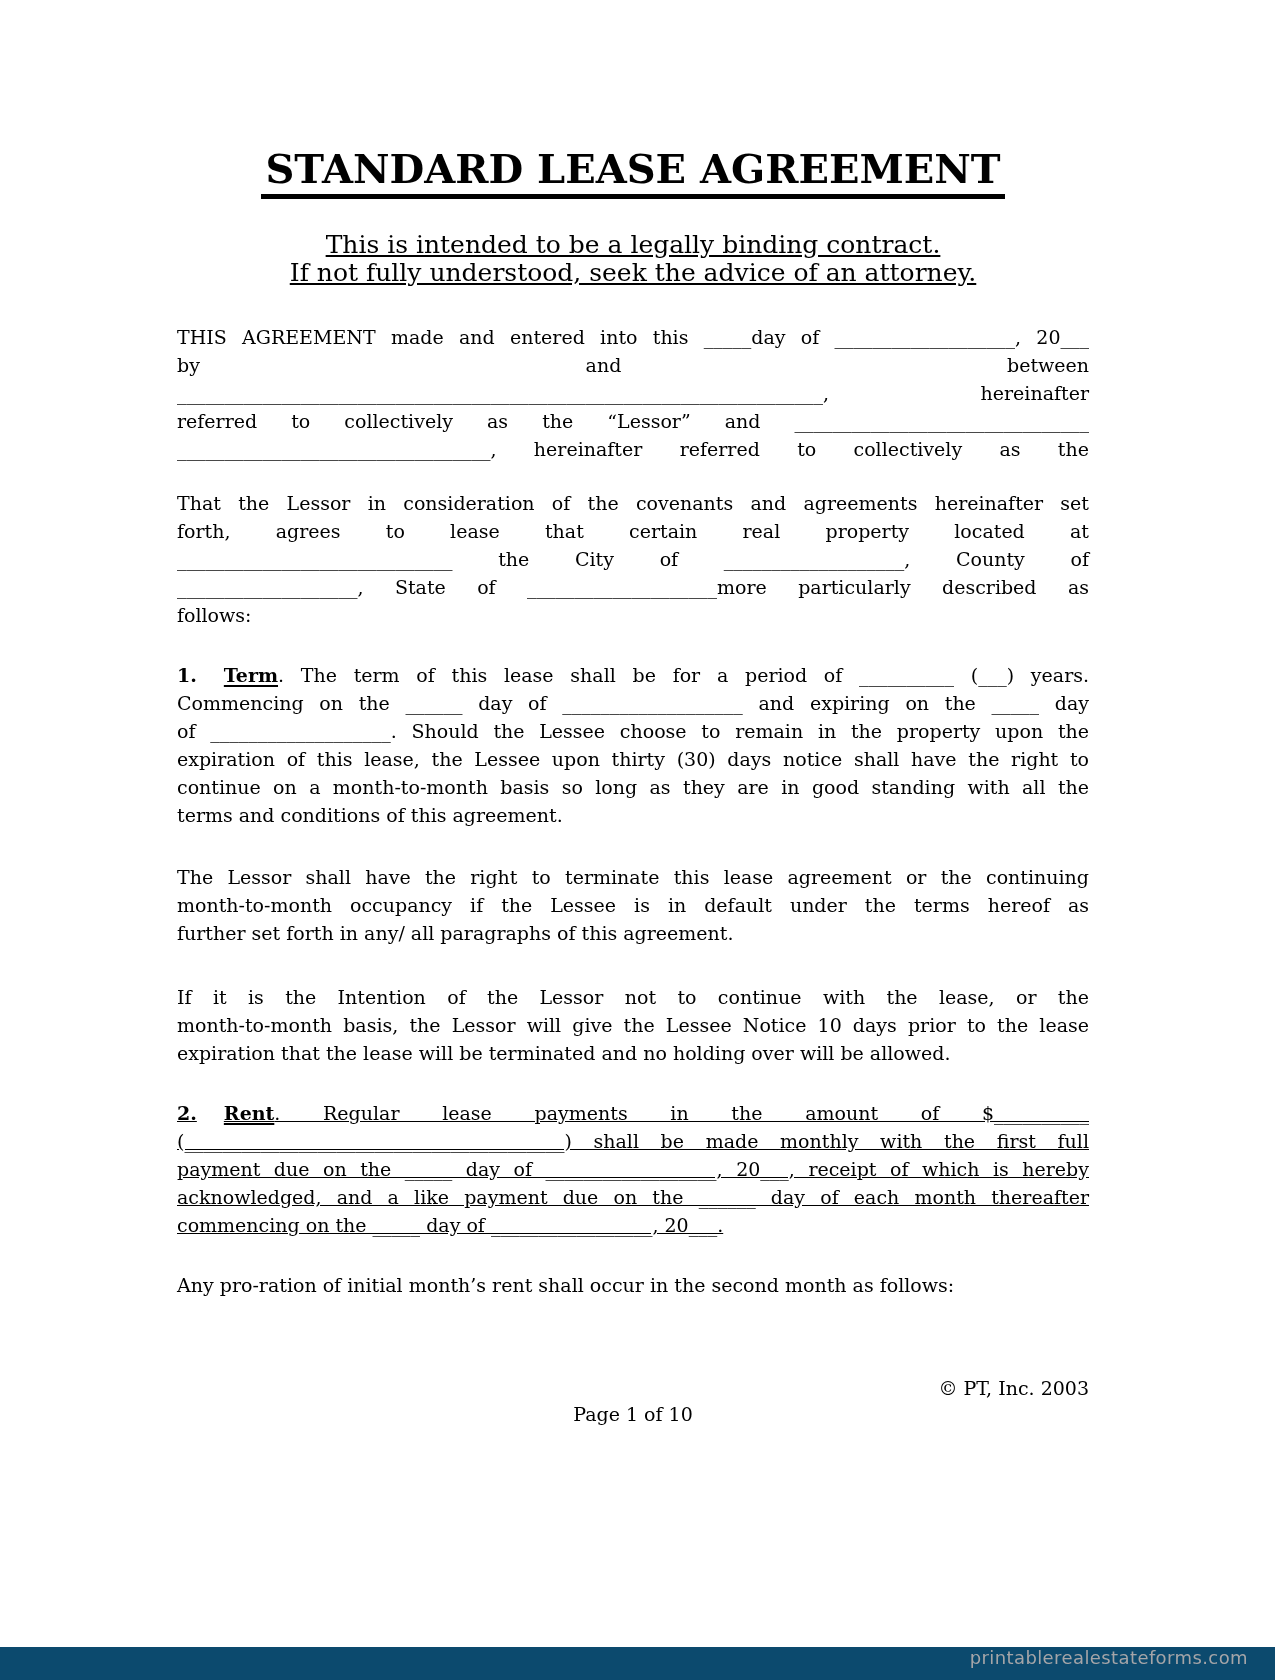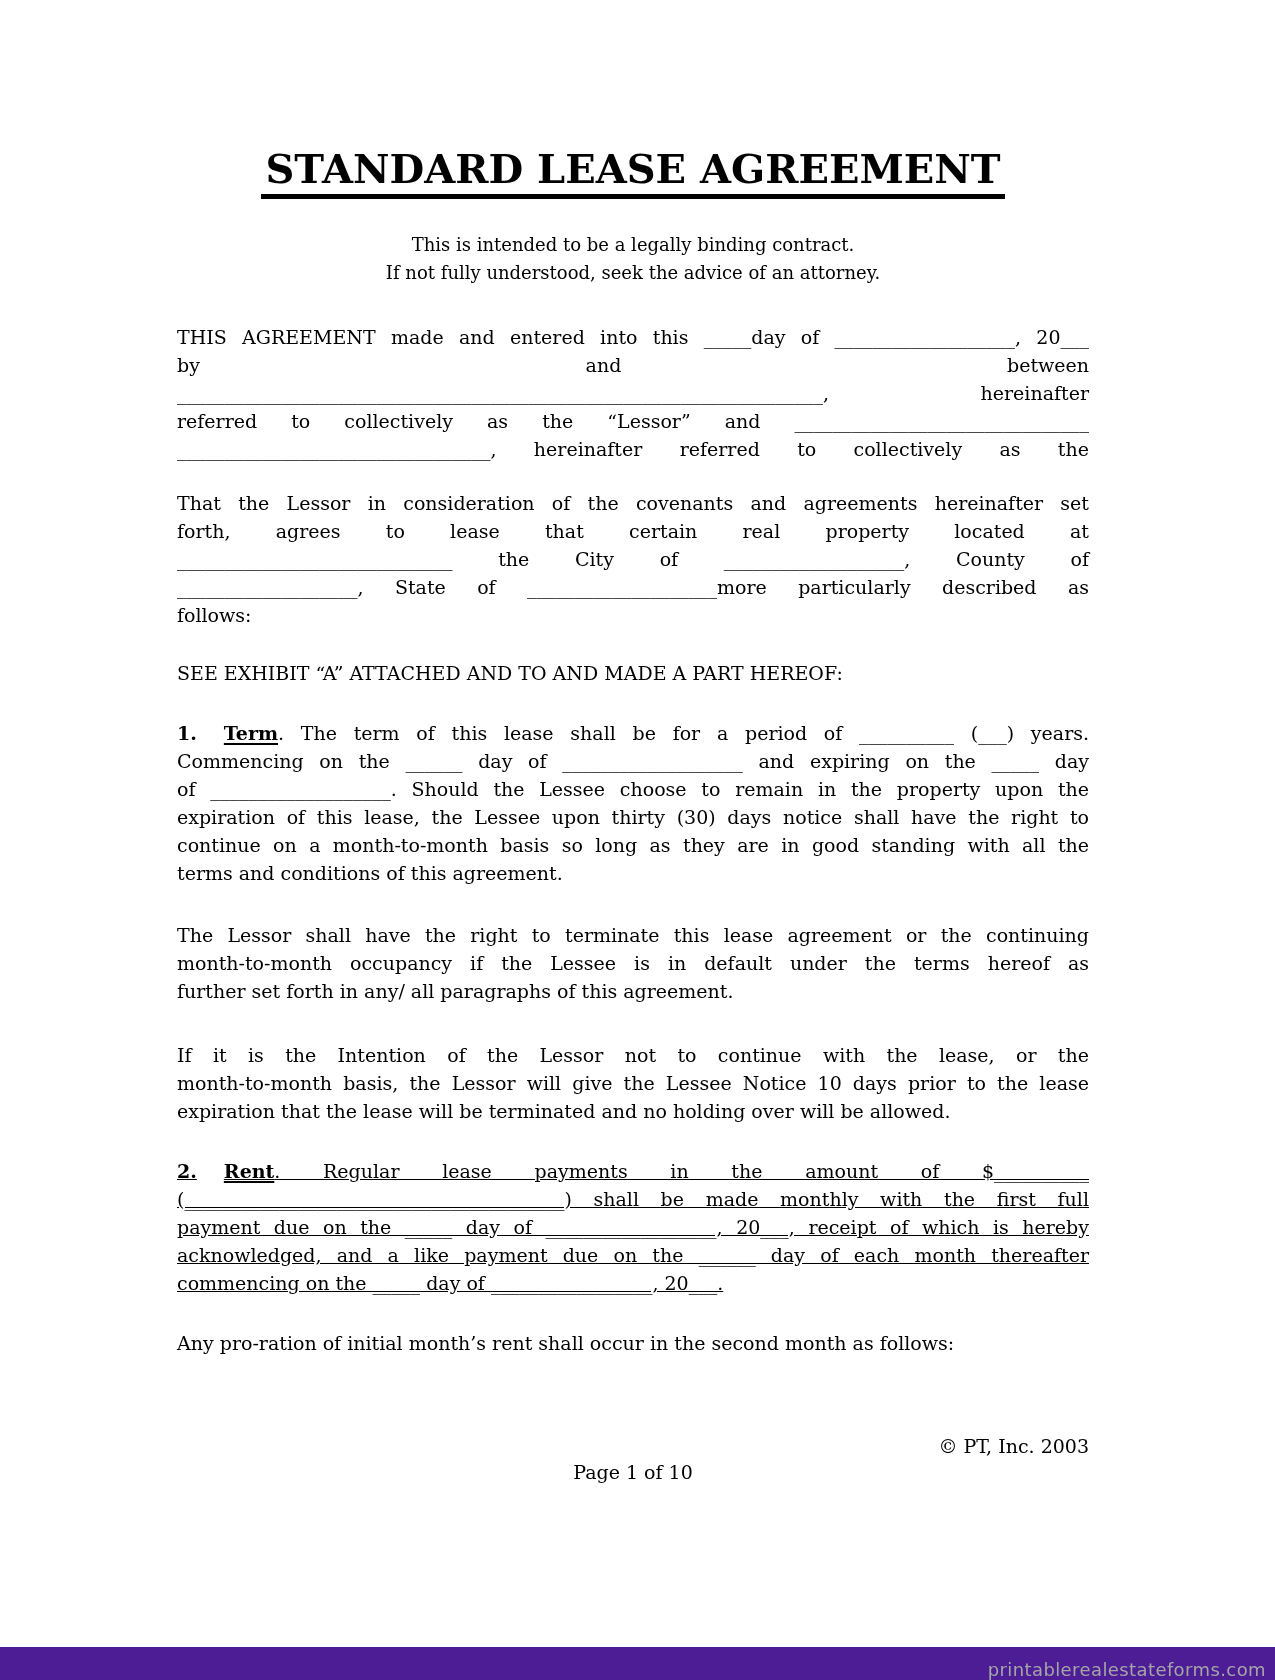--- a/index.html
+++ b/index.html
@@ -31,22 +31,23 @@
     letter-spacing: 0px;
   }
   .doc-title .title-text {
     display: inline-block;
     border-bottom: 5px solid #000;
     padding: 0 4px 2px 4px;
   }
   .subtitle {
     margin-top: 32px;
     text-align: center;
-    font-size: 18px;
+    font-size: 25px;
     line-height: 28px;
+    text-decoration: underline;
   }
   .para {
     font-size: 19px;
     line-height: 28px;
   }
   .line {
     text-align: justify;
     text-align-last: justify;
     min-height: 28px;
   }
@@ -86,26 +87,26 @@
     text-align: center;
     font-size: 19px;
     line-height: 26px;
   }
   .watermark-bar {
     position: absolute;
     left: 0;
     bottom: 0;
     width: 100%;
     height: 33px;
-    background: #4c1d95;
+    background: #0c4a6e;
     display: flex;
-    align-items: flex-end;
+    align-items: flex-start;
     justify-content: flex-end;
     box-sizing: border-box;
-    padding-right: 9px;
+    padding-right: 27px;
     font-family: "DejaVu Sans", "Liberation Sans", sans-serif;
     font-size: 18px;
     color: #a5a5a8;
     letter-spacing: 0.4px;
   }
 </style>
 </head>
 <body>
 
 <div class="page">
@@ -128,23 +129,20 @@
 
 
     <div class="para p-consider">
       <div class="line">That the Lessor in consideration of the covenants and agreements hereinafter set</div>
       <div class="line">forth, agrees to lease that certain real property located at</div>
       <div class="line">_____________________________ the City of ___________________, County of</div>
       <div class="line">___________________, State of ____________________more particularly described as</div>
       <div class="line last">follows:</div>
     </div>
 
-    <div class="para p-exhibit">
-      <div class="line left">SEE EXHIBIT “A” ATTACHED AND TO AND MADE A PART HEREOF:</div>
-    </div>
 
     <div class="para p-term">
       <div class="line"><span class="sec-num">1.</span><span class="sec-title">Term</span><span>. The term of this lease shall be for a period of __________ (___) years.</span></div>
       <div class="line">Commencing on the ______ day of ___________________ and expiring on the _____ day</div>
       <div class="line">of ___________________. Should the Lessee choose to remain in the property upon the</div>
       <div class="line">expiration of this lease, the Lessee upon thirty (30) days notice shall have the right to</div>
       <div class="line">continue on a month-to-month basis so long as they are in good standing with all the</div>
       <div class="line last">terms and conditions of this agreement.</div>
     </div>
 

